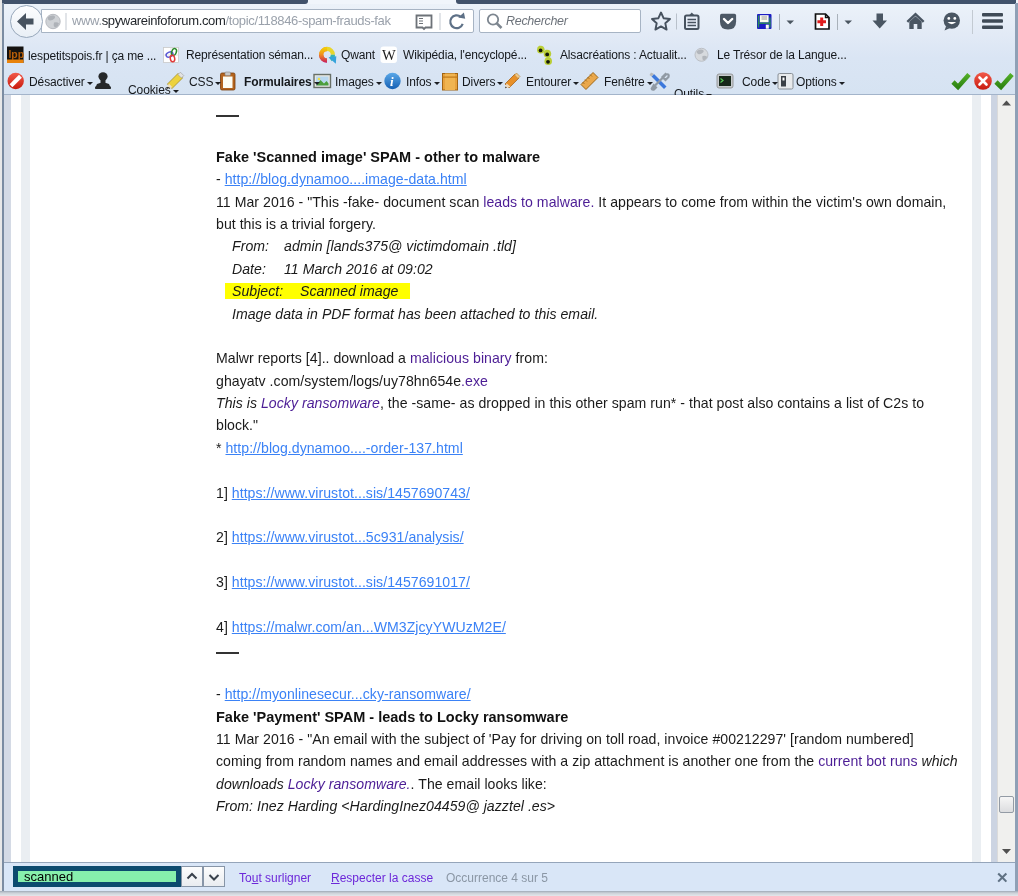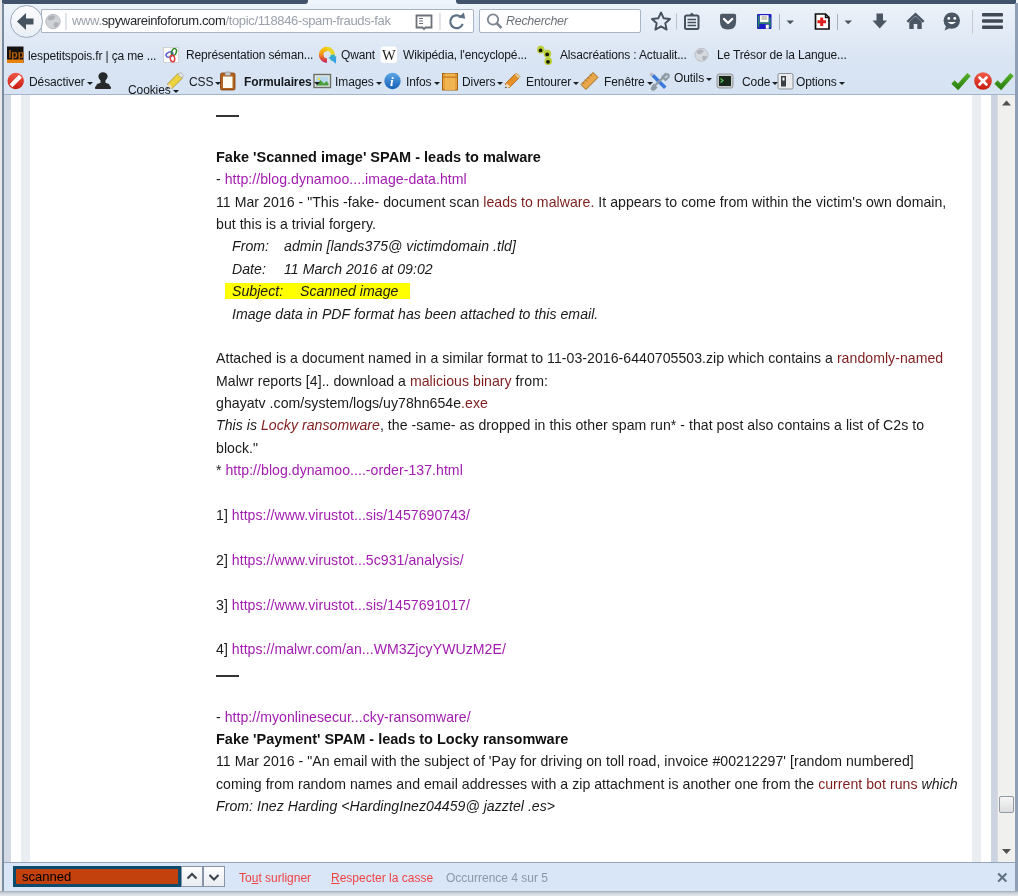--- a/index.html
+++ b/index.html
@@ -20,35 +20,35 @@
 
 .bmtext { font-size:12px; letter-spacing:-0.15px; color:#15181c; height:16px; line-height:16px; white-space:nowrap; }
 .dvtext { font-size:12px; letter-spacing:-0.1px; color:#15181c; height:16px; line-height:16px; white-space:nowrap; }
 .caret { display:inline-block; width:0; height:0; border-left:3px solid transparent; border-right:3px solid transparent; border-top:3.5px solid #1c1f24; margin-left:2px; margin-bottom:1px; }
 
 #content { left:3px; top:95px; width:1012px; height:767px; background:#fff; }
 .strip { top:95px; height:767px; }
 
 #col { left:216px; top:101px; width:760px; font-size:14.1px; letter-spacing:0.04px; line-height:22.4px; color:#1a1a1a; }
 #col div { white-space:nowrap; height:22.4px; }
-.rd { color:#7f1d1d; }
-.lk { color:#a21caf; }
+.rd { color:#4c1d95; }
+.lk { color:#3b82f6; text-decoration:underline; }
 .it { font-style:italic; }
 .ind { padding-left:16px; }
 .hl { background:#ffff00; }
 b.hd { font-weight:bold; color:#111; font-size:14.5px; letter-spacing:0; }
 .dashln { display:inline-block; width:23px; height:2px; background:#333; vertical-align:baseline; }
 
 #sbtrack { left:997px; top:95px; width:18px; height:767px; background:#f0f0ee; border-left:1px solid #dadada; }
 #sbthumb { left:999px; top:796px; width:15px; height:17px; background:linear-gradient(#f6f6f6,#dcdddf); border:1px solid #939ba5; border-radius:2px; }
 
 #findbar { left:3px; top:862px; width:1012px; height:29px; background:#d9e6f7; border-top:1px solid #95a5ba; }
-#findinput { left:13px; top:866px; width:168px; height:21px; background:#c2410c; border:3px solid #0c4a6e; font-size:13px; padding-left:6px; line-height:19px; color:#000; }
+#findinput { left:13px; top:866px; width:168px; height:21px; background:#86efac; border:5px solid #0c4a6e; font-size:13px; padding-left:6px; line-height:19px; color:#000; }
 .fbtn { top:866px; width:22px; height:21px; background:linear-gradient(#fdfdfd,#e9ecf0); border:1px solid #8795a7; text-align:center; color:#39414c; font-size:11px; line-height:20px; font-weight:bold; }
-.fblabel { top:869px; font-size:12px; color:#ef4444; height:18px; line-height:18px; }
+.fblabel { top:869px; font-size:12px; color:#6d28d9; height:18px; line-height:18px; }
 
 #wbl1 { left:0; top:0; width:2px; height:896px; background:#e8e8e8; }
 #wbl2 { left:2px; top:3px; width:2px; height:893px; background:#7b8ca2; }
 #wbr { left:1015px; top:3px; width:3px; height:893px; background:#8fa0b6; }
 #wbb { left:0; top:891px; width:1018px; height:5px; background:linear-gradient(#9fa9b6,#ccd1d8 40%,#e4e7eb); }
 </style>
 </head>
 <body>
 
 <div class="abs" id="chromebg"></div>
@@ -317,68 +317,68 @@
 </svg>
 <div class="abs dvtext" style="left:29px; top:74px;">Désactiver<span class="caret"></span></div>
 <div class="abs dvtext" style="left:117px; top:82px;margin-left:11px;">Cookies<span class="caret"></span></div>
 <div class="abs dvtext" style="left:189px; top:74px;">CSS<span class="caret"></span></div>
 <div class="abs dvtext" style="left:244px; top:74px;font-weight:bold;">Formulaires<span class="caret"></span></div>
 <div class="abs dvtext" style="left:335px; top:74px;">Images<span class="caret"></span></div>
 <div class="abs dvtext" style="left:406px; top:74px;">Infos<span class="caret"></span></div>
 <div class="abs dvtext" style="left:462px; top:74px;">Divers<span class="caret"></span></div>
 <div class="abs dvtext" style="left:526px; top:74px;">Entourer<span class="caret"></span></div>
 <div class="abs dvtext" style="left:604px; top:74px;">Fenêtre<span class="caret"></span></div>
-<div class="abs dvtext" style="left:674px; top:70px;text-align:right;">Outils<span class="caret"></span></div>
+<div class="abs dvtext" style="left:674px; top:86px;text-align:right;">Outils<span class="caret"></span></div>
 <div class="abs dvtext" style="left:742px; top:74px;">Code<span class="caret"></span></div>
 <div class="abs dvtext" style="left:796px; top:74px;">Options<span class="caret"></span></div>
 
 <div class="abs" id="content"></div>
 <div class="abs strip" style="left:4px;width:7px;background:#d4dae5;"></div>
 <div class="abs strip" style="left:21px;width:9px;background:#eaeef2;"></div>
 <div class="abs strip" style="left:972px;width:9px;background:#eaeef2;"></div>
 <div class="abs strip" style="left:991px;width:6px;background:#ccd4e2;"></div>
 <div class="abs" id="sbtrack"></div>
 <div class="abs" id="sbthumb"></div>
 <svg class="abs" style="left:997px;top:95px;" width="18" height="767" viewBox="0 0 18 767">
   <path d="M9.5 5.5 L14 10.5 L5 10.5 Z" fill="#505050"></path>
   <path d="M5 754 L14 754 L9.5 759 Z" fill="#505050"></path>
 </svg>
 
 <div class="abs" id="col">
 <div><span class="dashln"></span></div>
 <div>&nbsp;</div>
-<div><b class="hd">Fake 'Scanned image' SPAM - leads to malware</b></div>
+<div><b class="hd">Fake 'Scanned image' SPAM - other to malware</b></div>
 <div>- <span class="lk">http://blog.dynamoo....image-data.html</span></div>
 <div>11 Mar 2016 - "This -fake- document scan <span class="rd">leads to malware.</span> It appears to come from within the victim's own domain,</div>
 <div>but this is a trivial forgery.</div>
 <div class="ind it"><span style="display:inline-block;width:52px;">From:</span>admin [lands375@ victimdomain .tld]</div>
 <div class="ind it"><span style="display:inline-block;width:52px;">Date:</span>11 March 2016 at 09:02</div>
 <div class="ind it"><span class="hl" style="margin-left:-7px;padding-left:7px;padding-right:12px;"><span style="display:inline-block;width:68px;">Subject:</span>Scanned image</span></div>
 <div class="ind it">Image data in PDF format has been attached to this email.</div>
 <div>&nbsp;</div>
-<div>Attached is a document named in a similar format to 11-03-2016-6440705503.zip which contains a <span class="rd">randomly-named</span></div>
 <div>Malwr reports [4].. download a <span class="rd">malicious binary</span> from:</div>
 <div>ghayatv .com/system/logs/uy78hn654e<span class="rd">.exe</span></div>
 <div><span class="it">This is <span class="rd">Locky ransomware</span></span>, the -same- as dropped in this other spam run* - that post also contains a list of C2s to</div>
 <div>block."</div>
 <div>* <span class="lk">http://blog.dynamoo....-order-137.html</span></div>
 <div>&nbsp;</div>
 <div>1] <span class="lk">https://www.virustot...sis/1457690743/</span></div>
 <div>&nbsp;</div>
 <div>2] <span class="lk">https://www.virustot...5c931/analysis/</span></div>
 <div>&nbsp;</div>
 <div>3] <span class="lk">https://www.virustot...sis/1457691017/</span></div>
 <div>&nbsp;</div>
 <div>4] <span class="lk">https://malwr.com/an...WM3ZjcyYWUzM2E/</span></div>
 <div><span class="dashln"></span></div>
 <div>&nbsp;</div>
 <div>- <span class="lk">http://myonlinesecur...cky-ransomware/</span></div>
 <div><b class="hd">Fake 'Payment' SPAM - leads to Locky ransomware</b></div>
 <div>11 Mar 2016 - "An email with the subject of 'Pay for driving on toll road, invoice #00212297' [random numbered]</div>
 <div>coming from random names and email addresses with a zip attachment is another one from the <span class="rd">current bot runs</span> <span class="it">which</span></div>
+<div><span class="it">downloads <span class="rd">Locky ransomware.</span></span>. The email looks like:</div>
 <div class="it">From: Inez Harding &lt;HardingInez04459@ jazztel .es&gt;</div>
 </div>
 
 <div class="abs" id="findbar"></div>
 <input class="abs" id="findinput" value="scanned" style="">
 <div class="abs fbtn" style="left:181px;"><svg width="20" height="19">
       <path d="M5.5 11.5 L10 7 L14.5 11.5" stroke="#39414c" stroke-width="2" fill="none"></path>
     </svg></div>
 <div class="abs fbtn" style="left:203px;"><svg width="20" height="19">
       <path d="M5.5 8 L10 12.5 L14.5 8" stroke="#39414c" stroke-width="2" fill="none"></path>

